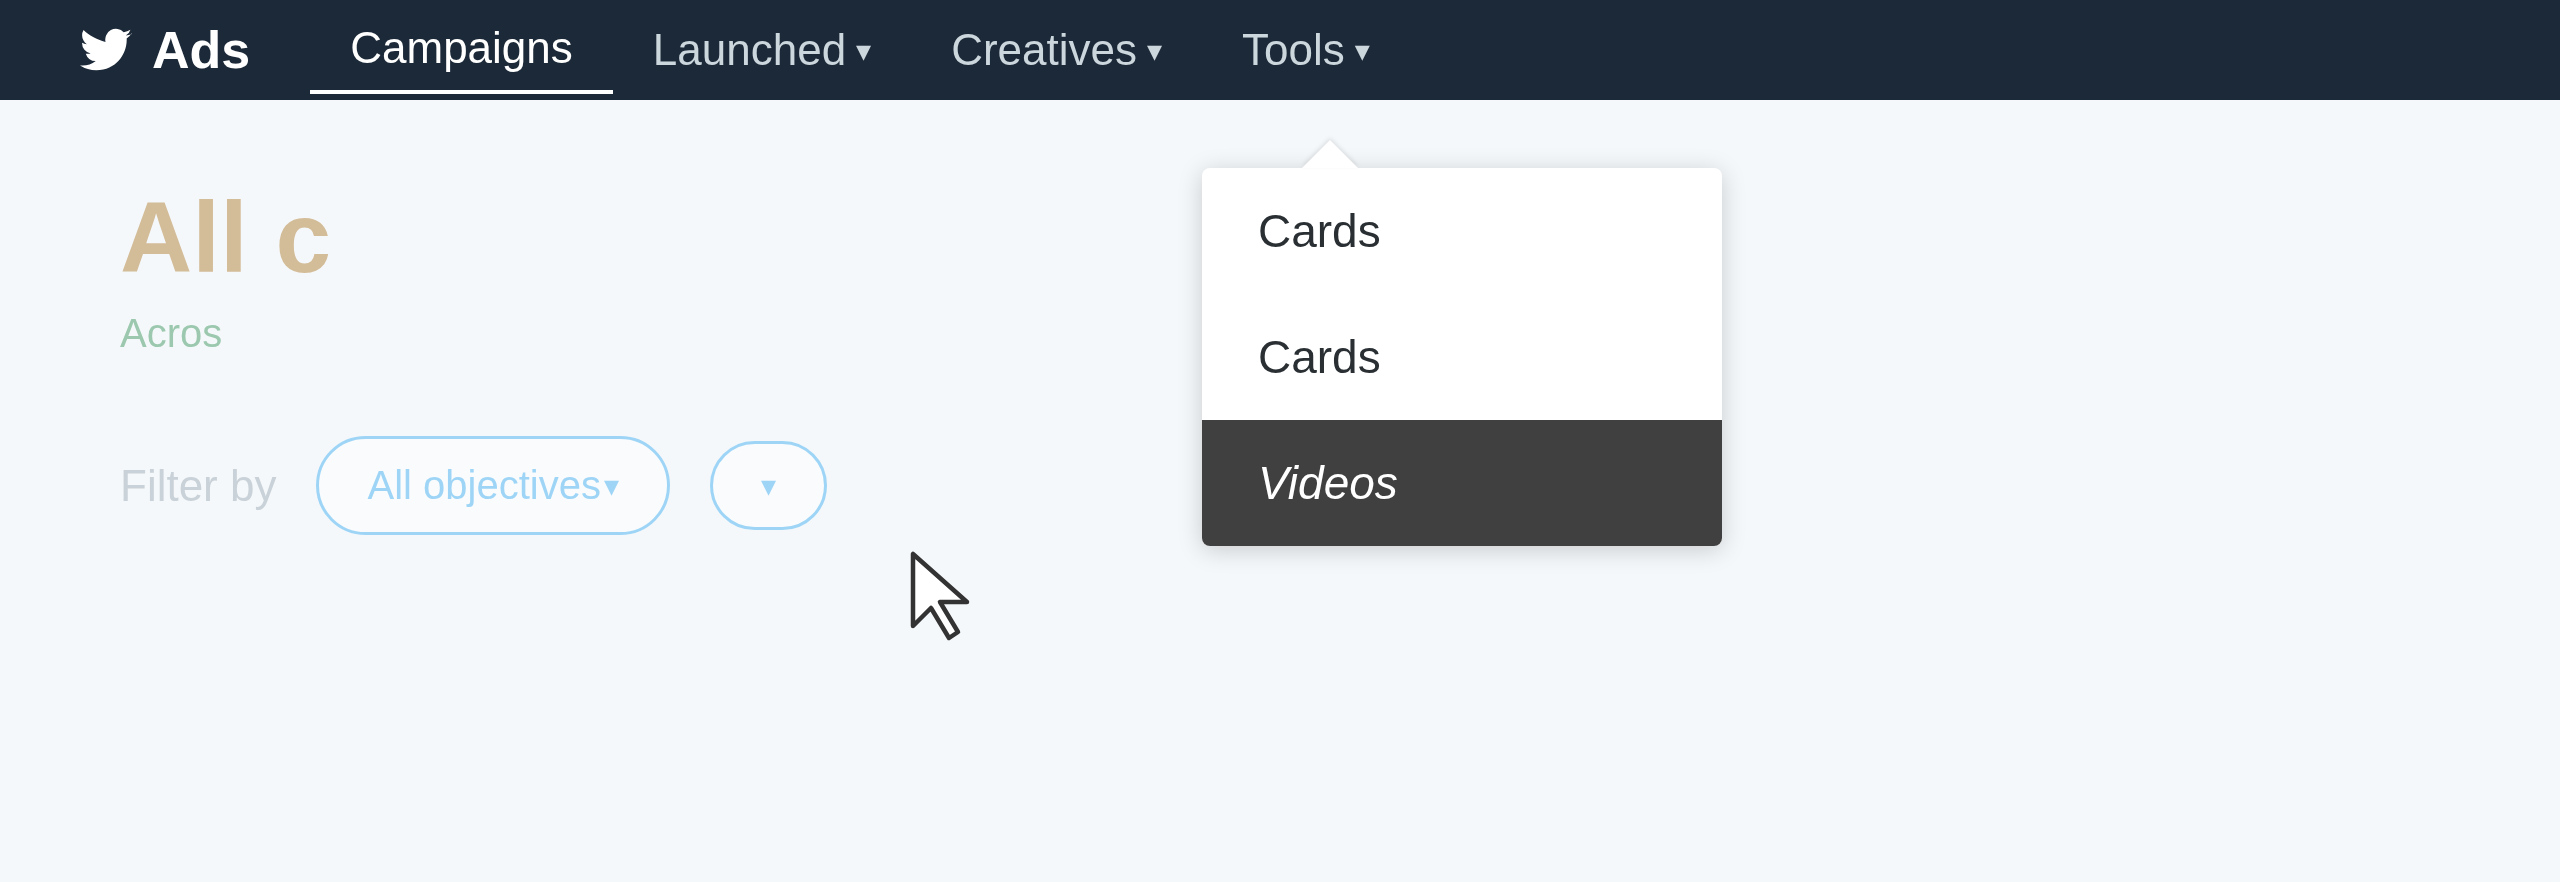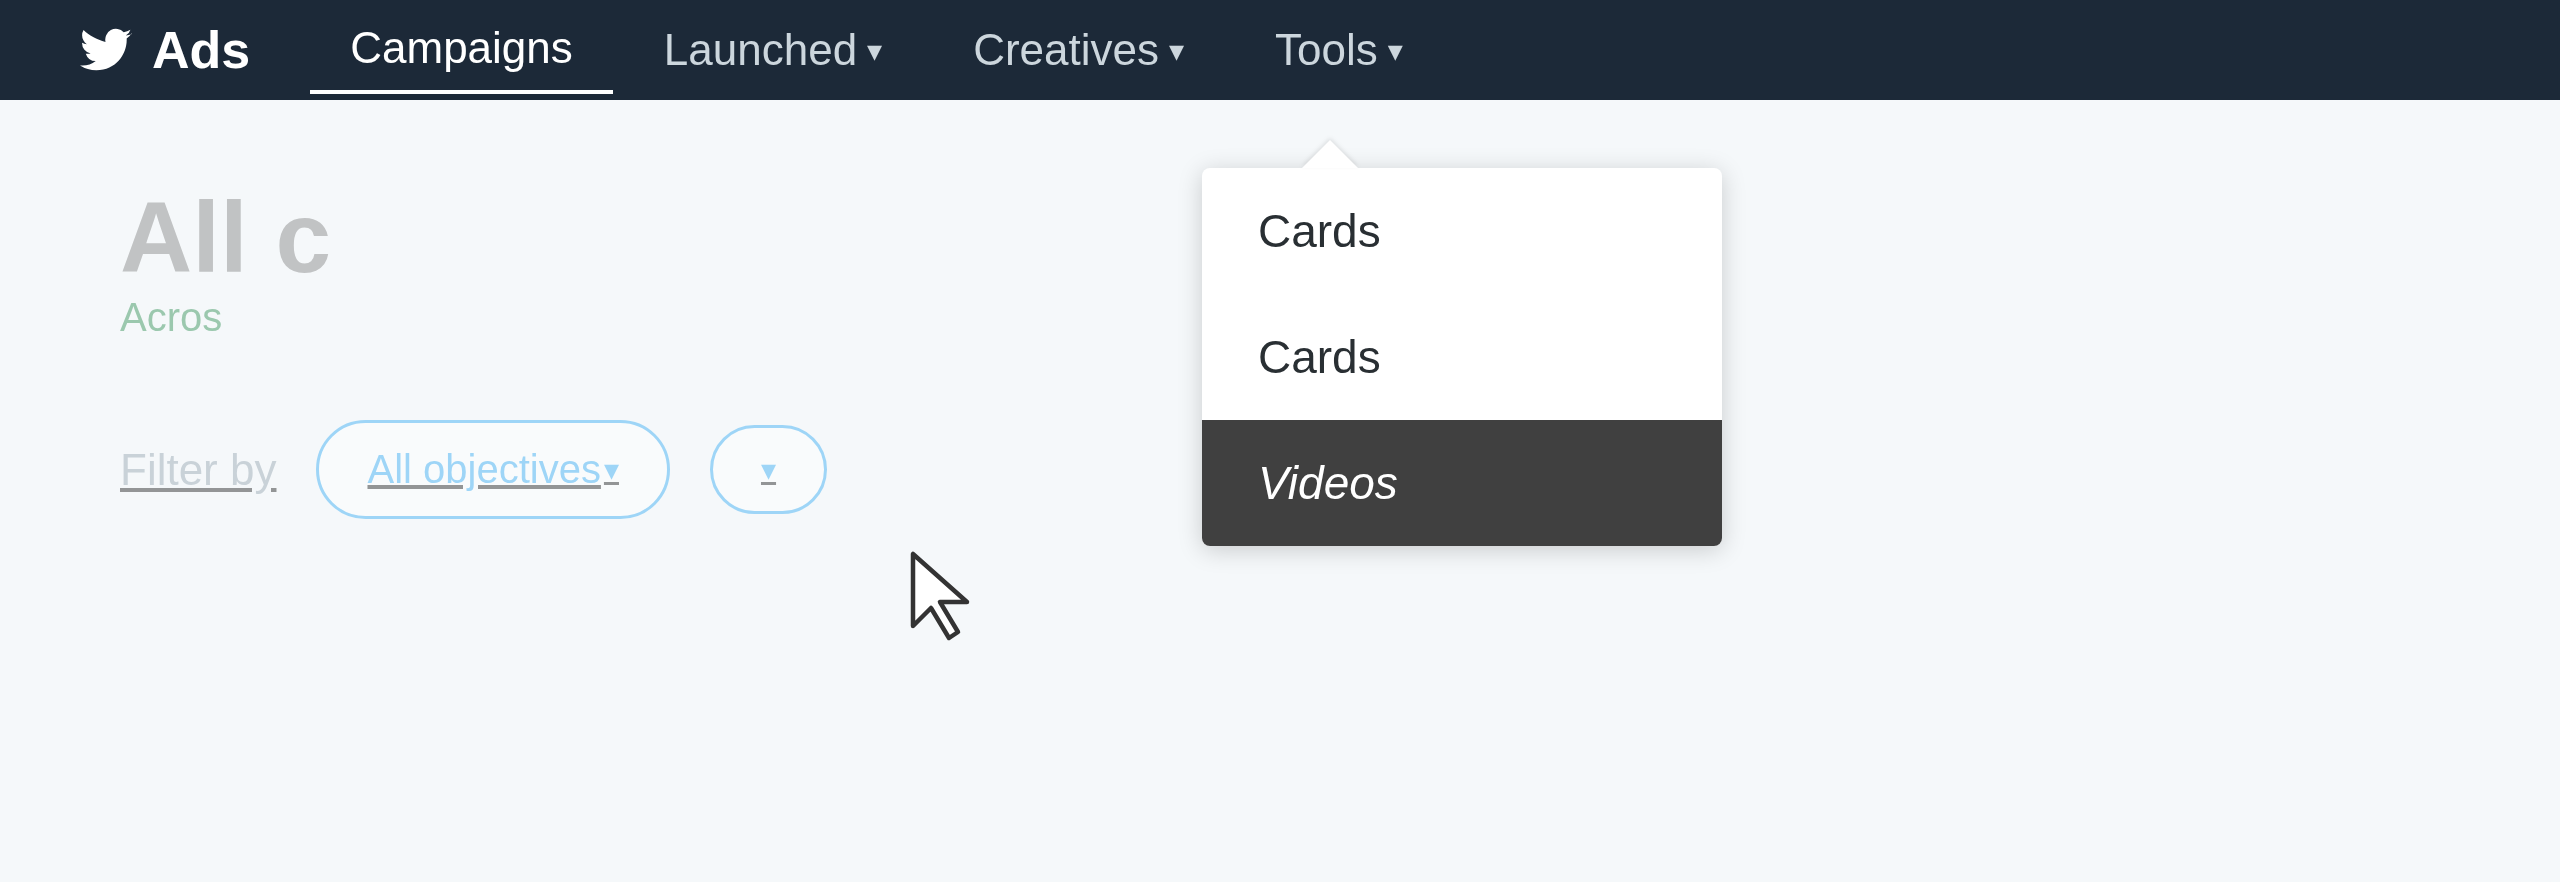--- a/index.html
+++ b/index.html
@@ -40,21 +40,21 @@
 
     .nav-ads-label {
       color: white;
       font-size: 52px;
       font-weight: 700;
     }
 
     .nav-links {
       display: flex;
       align-items: center;
-      gap: 11px;
+      gap: 0;
       height: 100%;
     }
 
     .nav-link {
       color: #ccd6dd;
       font-size: 44px;
       font-weight: 500;
       padding: 0 40px;
       height: 100%;
       display: flex;
@@ -118,34 +118,34 @@
 
     
     .main-content {
       padding: 80px 120px 60px 120px;
       position: relative;
     }
 
     .page-title {
       font-size: 100px;
       font-weight: 700;
-      color: #737373;
+      color: #a16207;
+      margin-bottom: 16px;
     }
 
     .page-subtitle {
       font-size: 40px;
       color: #15803d;
       margin-bottom: 80px;
     }
 
     .filter-row {
       display: flex;
       align-items: center;
       gap: 40px;
-      text-decoration: underline;
     }
 
     .filter-label {
       font-size: 44px;
       color: #8899a6;
       font-weight: 400;
     }
 
     .filter-btn {
       display: flex;

